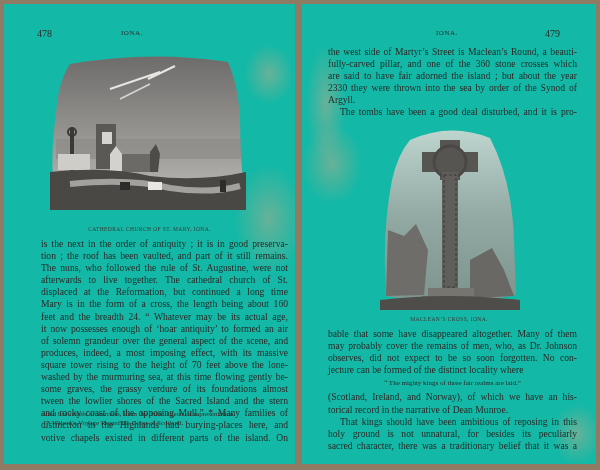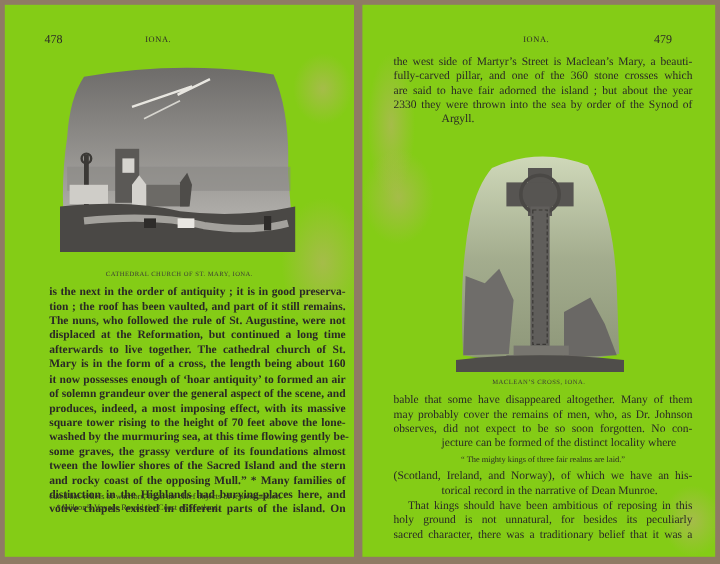--- a/index.html
+++ b/index.html
@@ -8,21 +8,21 @@
       background: #8f7b64;
       position: relative;
       overflow: hidden;
       font-family: "Liberation Serif", "DejaVu Serif", serif;
       color: #2c2a27;
     }
     .page {
       position: absolute;
       top: 4px;
       height: 460px;
-      background: #84cc16;
+      background: #14b8a6;
       overflow: hidden;
     }
     .page.left { left: 4px; width: 291px; }
     .page.right { left: 302px; width: 294px; }
     .stain {
       position: absolute; border-radius: 50%;
       background: radial-gradient(ellipse at center, rgba(205,170,135,0.45), rgba(205,170,135,0) 70%);
     }
     .header {
       position: absolute; top: 24px; left: 0; right: 0; height: 14px;
@@ -31,21 +31,21 @@
     .pagenum { position: absolute; font-size: 10px; top: 0; }
     .running { position: absolute; font-size: 7px; letter-spacing: 0.5px; top: 1px; }
     .body-text {
       position: absolute;
       font-size: 9.6px;
       line-height: 12.1px;
       text-align: justify;
       color: #2a2826;
     }
     .body-text .line { display: block; text-align-last: justify; white-space: nowrap; }
-    .body-text .line.last { text-align-last: left; margin-left: 40px; }
+    .body-text .line.last { text-align-last: left; }
     .body-text .indent { padding-left: 12px; }
     .caption {
       position: absolute; left: 0; right: 0;
       text-align: center; font-size: 5.5px; letter-spacing: 0.4px; color: #3a3835;
     }
     .footnote {
       position: absolute; font-size: 7px; line-height: 9px; color: #2f2d2a;
     }
     .footnote .line { display: block; white-space: nowrap; }
     .quote {
@@ -85,27 +85,28 @@
     <path d="M100,98 L106,90 L110,100 L108,118 L100,118 Z" fill="#4e4c49"></path>
     <rect x="8" y="100" width="32" height="16" fill="#cfcdc8"></rect>
     <path d="M0,118 Q60,112 100,122 Q150,128 196,118 L196,156 L0,156 Z" fill="#4a4845"></path>
     <path d="M20,130 Q80,124 120,134 Q160,140 190,132" stroke="#c9c7c2" stroke-width="6" fill="none" opacity="0.7"></path>
     <rect x="70" y="128" width="10" height="8" fill="#2e2c2a"></rect>
     <rect x="98" y="128" width="14" height="8" fill="#e9e7e2"></rect>
     <rect x="170" y="126" width="6" height="12" fill="#2e2c2a"></rect>
   </svg>
   <div class="caption" style="top:222px;">CATHEDRAL CHURCH OF ST. MARY, IONA.</div>
 
-  <div class="body-text" style="left:37px;top:234px;width:247px;font-weight:bold;">
+  <div class="body-text" style="left:37px;top:234px;width:247px;">
     <span class="line">is the next in the order of antiquity ; it is in good preserva-</span>
     <span class="line">tion ; the roof has been vaulted, and part of it still remains.</span>
     <span class="line">The nuns, who followed the rule of St. Augustine, were not</span>
+    <span class="line">afterwards to live together.  The cathedral church of St.</span>
     <span class="line">displaced at the Reformation, but continued a long time</span>
-    <span class="line">afterwards to live together.  The cathedral church of St.</span>
     <span class="line">Mary is in the form of a cross, the length being about 160</span>
+    <span class="line">feet and the breadth 24.  “ Whatever may be its actual age,</span>
     <span class="line">it now possesses enough of ‘hoar antiquity’ to formed an air</span>
     <span class="line">of solemn grandeur over the general aspect of the scene, and</span>
     <span class="line">produces, indeed, a most imposing effect, with its massive</span>
     <span class="line">square tower rising to the height of 70 feet above the lone-</span>
     <span class="line">washed by the murmuring sea, at this time flowing gently be-</span>
     <span class="line">some graves, the grassy verdure of its foundations almost</span>
     <span class="line">tween the lowlier shores of the Sacred Island and the stern</span>
     <span class="line">and rocky coast of the opposing Mull.” *  Many families of</span>
     <span class="line">distinction in the Highlands had burying-places here, and</span>
     <span class="line">votive chapels existed in different parts of the island.  On</span>
@@ -120,25 +121,26 @@
 <div class="page right">
   <div class="stain" style="left:4px;top:40px;width:40px;height:120px;"></div>
   <div class="stain" style="left:0px;top:120px;width:60px;height:80px;"></div>
   <div class="stain" style="left:250px;top:400px;width:50px;height:60px;"></div>
   <div class="header">
     <span class="running" style="left:134px;">IONA.</span>
     <span class="pagenum" style="left:243px;">479</span>
   </div>
 
   <div class="body-text" style="left:26px;top:42px;width:249px;">
-    <span class="line">the west side of Martyr’s Street is Maclean’s Mary, a beauti-</span>
+    <span class="line">the west side of Martyr’s Street is Maclean’s Round, a beauti-</span>
     <span class="line">fully-carved pillar, and one of the 360 stone crosses which</span>
     <span class="line">are said to have fair adorned the island ; but about the year</span>
     <span class="line">2330 they were thrown into the sea by order of the Synod of</span>
     <span class="line last">Argyll.</span>
+    <span class="line indent">The tombs have been a good deal disturbed, and it is pro-</span>
   </div>
 
   <svg class="engraving" style="left:78px;top:116px;" width="140" height="190" viewBox="0 0 140 190">
     <defs>
       <linearGradient id="sky2" x1="0" y1="0" x2="0" y2="1">
         <stop offset="0" stop-color="#dcdad6"></stop>
         <stop offset="0.5" stop-color="#a9a7a3"></stop>
         <stop offset="1" stop-color="#8f8d8a"></stop>
       </linearGradient>
     </defs>

